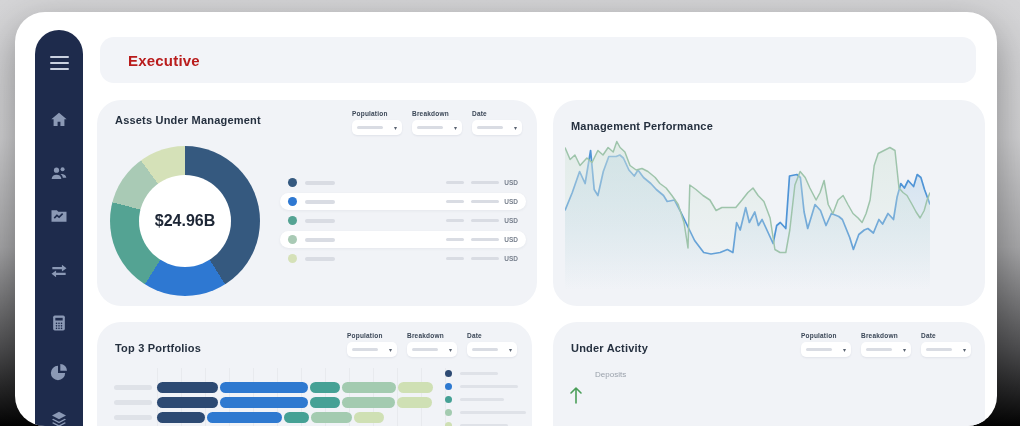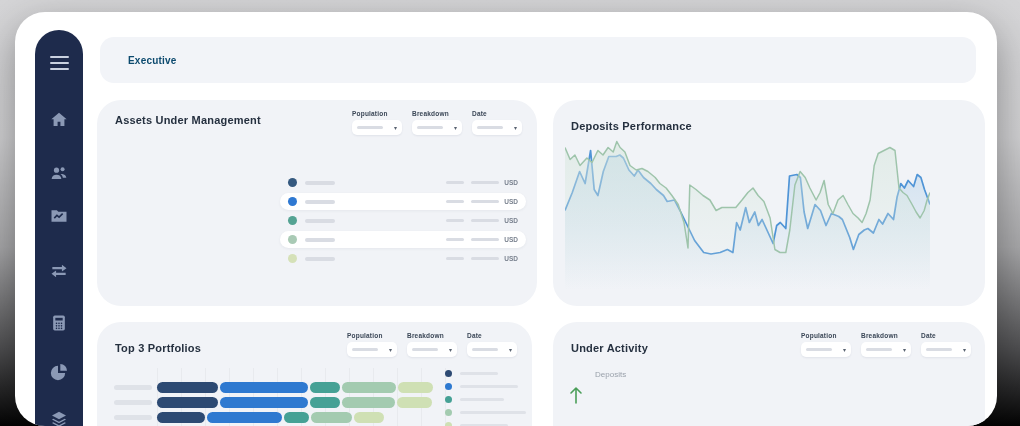--- a/index.html
+++ b/index.html
@@ -24,21 +24,21 @@
     width:22px;height:22px;display:flex;align-items:center;justify-content:center;cursor:pointer;
   }
   .side-icon svg{width:20px;height:20px;}
   .burger{display:flex;flex-direction:column;gap:3.5px;align-items:center;justify-content:center;}
   .burger i{display:block;width:19px;height:2.6px;background:#c9d1e0;border-radius:2px;}
   
   .header{
     position:absolute;left:85px;top:25px;width:876px;height:46px;
     background:#f2f4f8;border-radius:14px;display:flex;align-items:center;
   }
-  .header .title{margin-left:28px;font-size:10px;font-weight:bold;color:#0c4a6e;letter-spacing:.2px;}
+  .header .title{margin-left:28px;font-size:15px;font-weight:bold;color:#b91c1c;letter-spacing:.2px;}
   
   .card{position:absolute;background:#f1f3f7;border-radius:24px;}
   .card-title{position:absolute;font-size:11px;font-weight:bold;color:#25303f;letter-spacing:.2px;}
   #card-aum{left:82px;top:88px;width:440px;height:206px;}
   #card-comp{left:538px;top:88px;width:432px;height:206px;}
   #card-port{left:82px;top:310px;width:435px;height:150px;}
   #card-cash{left:538px;top:310px;width:432px;height:150px;}
   
   .filters{position:absolute;display:flex;gap:10px;align-items:flex-end;}
   .fgroup{display:flex;flex-direction:column;gap:3px;}
@@ -194,20 +194,25 @@
             </div>
           </div>
           <div class="fgroup">
             <div class="flabel">Date</div>
             <div class="fselect">
               <span class="ph"></span>
               <span class="caret">▾</span>
             </div>
           </div>
         </div>
+      <div class="donut" id="aum-donut" style="background: conic-gradient(rgb(53, 89, 127) 0deg, rgb(53, 89, 127) 147.6deg, rgb(46, 120, 210) 147.6deg, rgb(46, 120, 210) 212.4deg, rgb(84, 163, 147) 212.4deg, rgb(84, 163, 147) 284.4deg, rgb(169, 202, 181) 284.4deg, rgb(169, 202, 181) 324deg, rgb(213, 225, 184) 324deg, rgb(213, 225, 184) 360deg);">
+        <div class="donut-hole">
+          <span>$24.96B</span>
+        </div>
+      </div>
       <div class="aum-legend" id="aum-legend">
           <div class="aum-row">
             <span class="dot" style="background:#35597f"></span>
             <span class="nm"></span>
             <span class="sp"></span>
             <span class="b1"></span>
             <span class="b2"></span>
             <span class="usd">USD</span>
           </div>
           <div class="aum-row alt">
@@ -239,21 +244,21 @@
             <span class="nm"></span>
             <span class="sp"></span>
             <span class="b1"></span>
             <span class="b2"></span>
             <span class="usd">USD</span>
           </div>
         </div>
     </div>
 
     <div class="card" id="card-comp">
-      <div class="card-title" style="left:18px;top:20px;">Deposits Performance</div>
+      <div class="card-title" style="left:18px;top:20px;">Management Performance</div>
       <div class="comp-chart" id="comp-chart"><svg width="365" height="150" viewBox="0 0 365 150">
             <defs>
               <linearGradient id="g0" x1="0" y1="0" x2="0" y2="1">
                 <stop offset="0" stop-color="#b9d4ea" stop-opacity="0.6"></stop>
                 <stop offset="0.75" stop-color="#b9d4ea" stop-opacity="0.15"></stop>
                 <stop offset="1" stop-color="#b9d4ea" stop-opacity="0"></stop>
               </linearGradient>
               <linearGradient id="g1" x1="0" y1="0" x2="0" y2="1">
                 <stop offset="0" stop-color="#d7e7de" stop-opacity="0.6"></stop>
                 <stop offset="0.75" stop-color="#d7e7de" stop-opacity="0.15"></stop>

